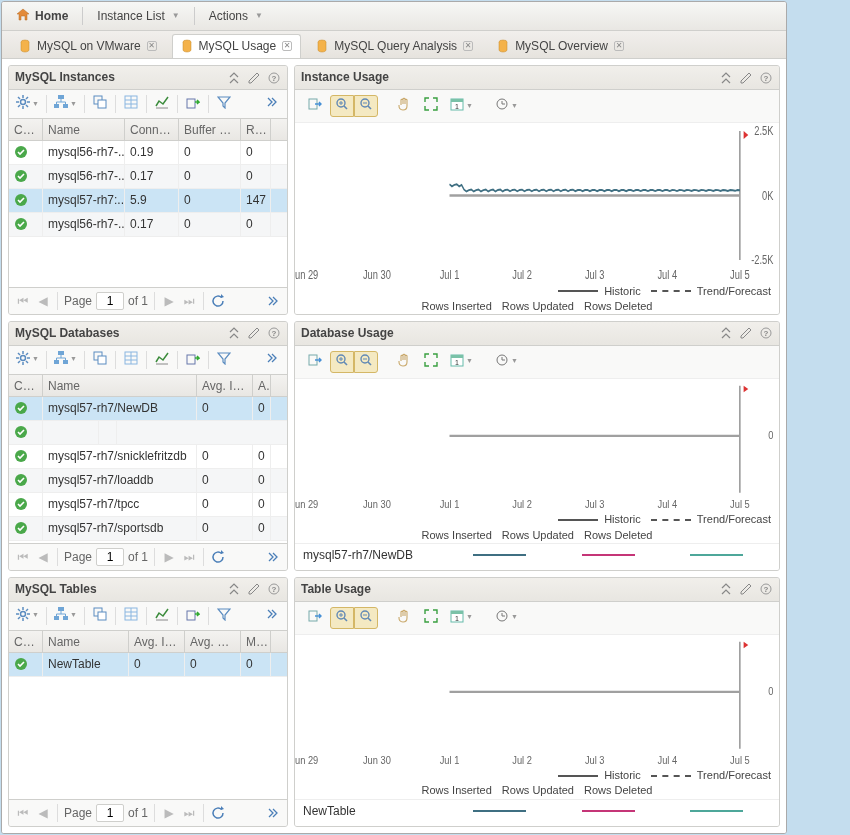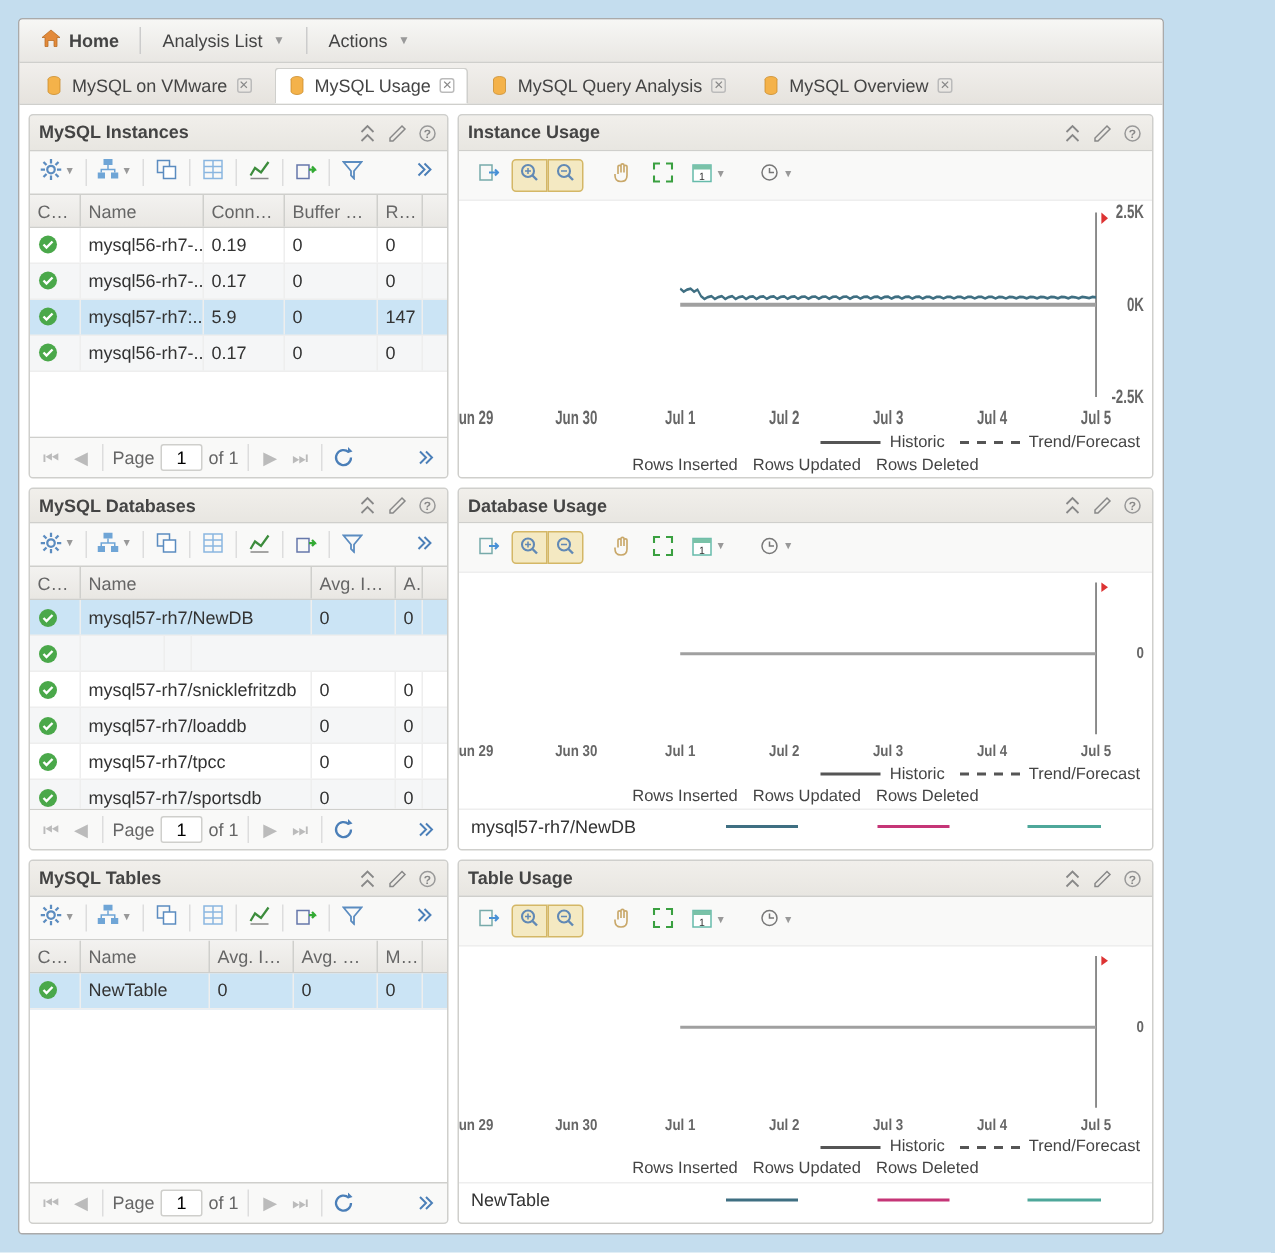--- a/index.html
+++ b/index.html
@@ -5,21 +5,21 @@
 :root{
   --bg-frame:#c4ddee; --bg-panel:#f0f0f0; --bg-head:#e8e6e4;
   --bg-toolbar:#f9f9f8; --bg-white:#fff; --bg-hover:#eef2f6;
   --bg-sel:#cbe4f5; --bg-alt:#f5f6f7; --bor:#cfcfcc; --bor2:#aaa;
   --txt:#333; --txt2:#666; --txt3:#888; --blue:#2a7aa8;
   --axis:#8e8e8e; --series1:#3f6f82; --series2:#c53577; --series3:#4ea79a;
   --line0:#a0a0a0;
 }
 *{box-sizing:border-box;}
 body{margin:0;background:var(--bg-frame);font:12px/1.2 Arial,Helvetica,sans-serif;color:var(--txt);}
-.app{width:788px;height:835px;padding:12px;overflow:hidden;}
+.app{width:788px;height:835px;padding:1px;overflow:hidden;}
 .app-inner{background:#fff;border:1px solid var(--bor2);border-radius:3px;overflow:hidden;display:flex;flex-direction:column;height:100%;}
 
 .menubar{background:linear-gradient(#f7f7f5,#e9e7e3);border-bottom:1px solid var(--bor);display:flex;align-items:center;padding:3px 6px;gap:2px;}
 .menubar .sep{width:1px;height:18px;background:#ccc;margin:0 4px;}
 .menubtn{display:inline-flex;align-items:center;gap:5px;padding:3px 8px;border-radius:2px;cursor:pointer;color:#444;}
 .menubtn .caret{font-size:8px;color:#999;margin-left:2px;}
 .home-icon{display:inline-block;}
 
 .tabstrip{background:linear-gradient(#f1efec,#e6e3de);border-bottom:1px solid var(--bor);padding:4px 8px 0;display:flex;gap:6px;align-items:flex-end;height:28px;}
 .tab{display:flex;align-items:center;gap:6px;padding:4px 8px 5px;border:1px solid transparent;border-bottom:none;border-radius:3px 3px 0 0;cursor:pointer;color:#444;}
@@ -61,21 +61,21 @@
 .ct-btn{width:24px;height:22px;border:1px solid transparent;border-radius:3px;display:flex;align-items:center;justify-content:center;cursor:pointer;color:#666;}
 .ct-btn.active{background:#f4e9c2;border-color:#d4b766;}
 .ct-group{display:flex;}
 .ct-group .ct-btn{border-radius:0;margin:0;}
 .ct-group .ct-btn:first-child{border-radius:3px 0 0 3px;}
 .ct-group .ct-btn:last-child{border-radius:0 3px 3px 0;}
 .ct-btn.with-caret{width:auto;padding:0 3px;gap:2px;}
 .ct-btn.with-caret .caret{font-size:7px;color:#999;}
 
 .chart-area{flex:1;position:relative;background:#fff;display:flex;flex-direction:column;}
-.chart-plot{flex:1;position:relative;font-weight:bold;}
+.chart-plot{flex:1;position:relative;}
 .chart-plot svg{width:100%;height:100%;}
 .chart-legend{display:flex;align-items:center;gap:10px;padding:1px 8px;flex-wrap:wrap;justify-content:flex-end;font-size:11px;color:#444;}
 .chart-legend .litem{display:flex;align-items:center;gap:6px;}
 .chart-legend .swatch{width:40px;height:0;border-top-width:2px;}
 .chart-foot{display:flex;align-items:center;gap:10px;padding:4px 8px 8px;border-top:1px solid #eee;}
 .chart-foot .title{min-width:150px;color:#333;}
 .chart-foot .sw2{width:60px;height:0;border-top:2px solid;display:inline-block;}
 
 .ytick{font-size:10px;fill:var(--txt2);}
 .xtick{font-size:10px;fill:var(--txt2);}
@@ -90,21 +90,21 @@
   <span class="menubtn">
     <span class="home-icon">
       <svg width="14" height="13">
               <path d="M7 1 L13 6 H11 V12 H9 V8 H5 V12 H3 V6 H1 Z" fill="#e38a3a" stroke="#b56a22" stroke-width="0.5"></path>
             </svg>
     </span>
     <b>Home</b>
   </span>
   <span class="sep"></span>
   <span class="menubtn">
-    <span>Analysis List</span>
+    <span>Instance List</span>
     <span class="caret">▼</span>
   </span>
   <span class="sep"></span>
   <span class="menubtn">
     <span>Actions</span>
     <span class="caret">▼</span>
   </span>
 </div>
 
 <div class="tabstrip" id="tabstrip">

